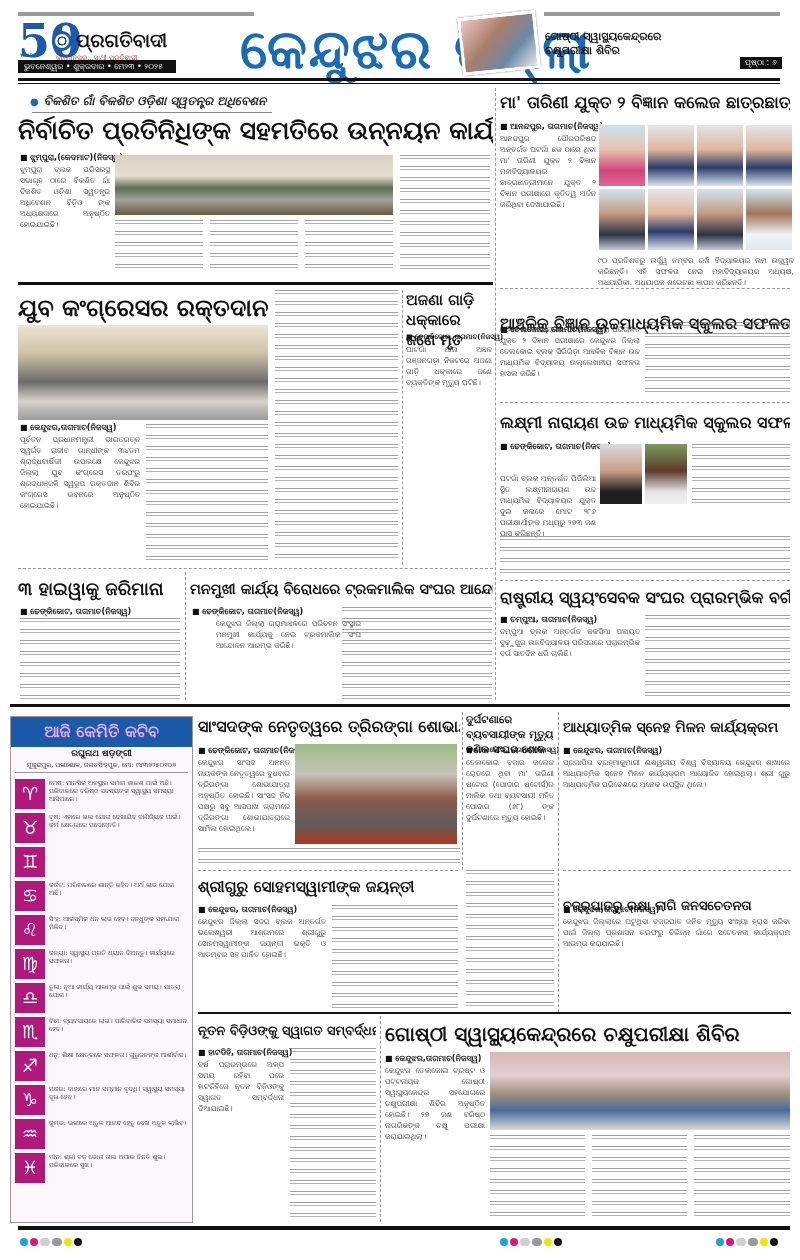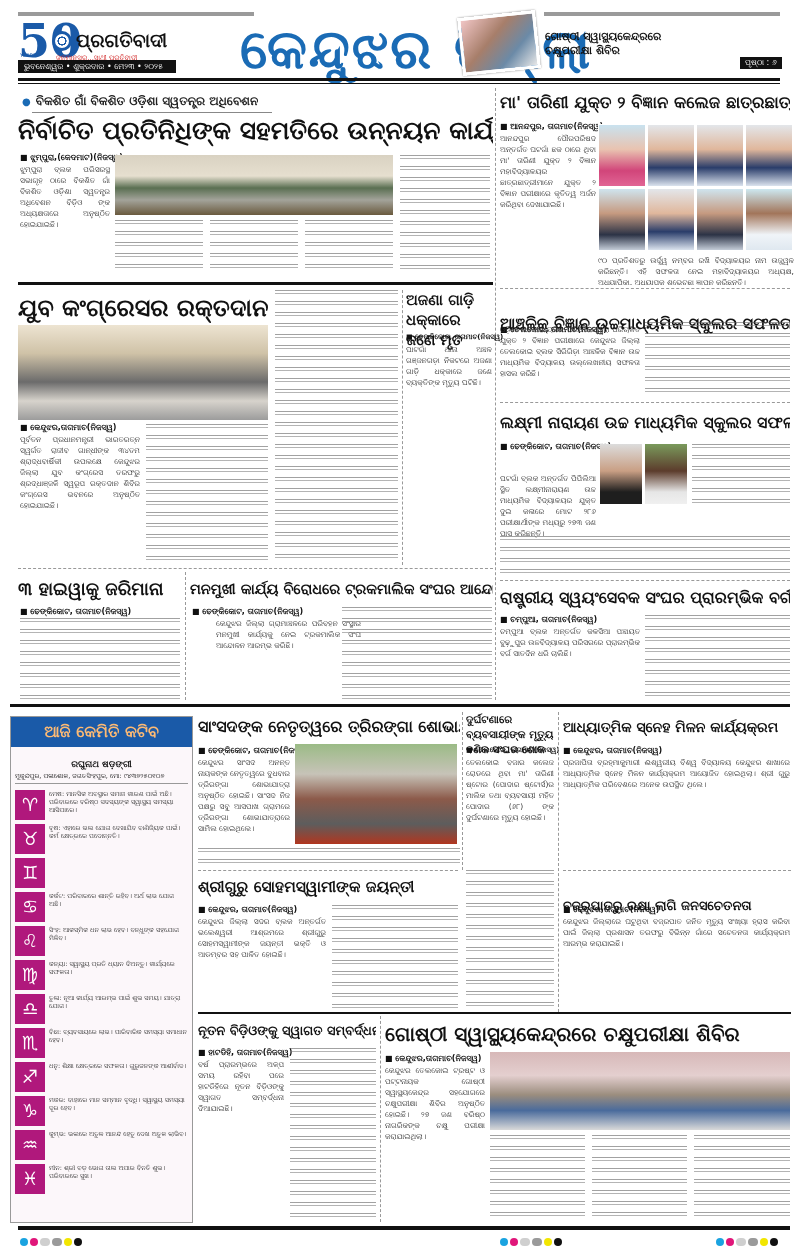--- a/index.html
+++ b/index.html
@@ -31,23 +31,23 @@
   .photo { background: #888; overflow: hidden; }
   .photo-meeting { background: linear-gradient(180deg, #d9d2c2 0%, #e6dfcf 35%, #5a6f52 55%, #a3a39a 75%, #6a5a3e 100%); }
   .photo-blood { background: linear-gradient(180deg, #ede4d2 0%, #cfc2a7 30%, #6b6b6b 60%, #d7d3cc 80%, #9c9c9c 100%); }
   .photo-rally { background: linear-gradient(180deg, #9bbb86 0%, #c7c3b8 30%, #8c5a4a 55%, #5d5d5d 80%, #b1361f 100%); }
   .photo-eye { background: linear-gradient(180deg, #d7b8b8 0%, #e4cfcf 30%, #9b8d7e 55%, #4a6b9c 75%, #d9d9d9 100%); }
   .student { position: absolute; border: 1px solid #fff; }
   .st-a { background: linear-gradient(180deg, #c9e2ef 0%, #e9c3b0 40%, #d1457a 75%, #e16595 100%); }
   .st-b { background: linear-gradient(180deg, #e3e6ea 0%, #e0b79c 40%, #2a3d6a 70%, #dbe3ee 100%); }
   .st-c { background: linear-gradient(180deg, #cfe4ee 0%, #c69a80 40%, #2c3346 75%, #c4ccd8 100%); }
   .horoscope-box { left: 10px; top: 716px; width: 183px; height: 507px; border: 1px solid #999; background: #fcf7fa; }
-  .horo-header { background: #1a5aa8; color: #fdba74; font-size: 16px; font-weight: bold; text-align: center; height: 30px; line-height: 30px; }
-  .horo-author { text-align: center; font-size: 9px; font-weight: bold; margin-top: 12px; }
-  .horo-addr { font-size: 6.5px; border-bottom: 1px solid #999; padding-bottom: 3px; margin: 2px 4px 0; }
+  .horo-header { background: #1a5aa8; color: #f0abfc; font-size: 16px; font-weight: bold; text-align: center; height: 30px; line-height: 30px; }
+  .horo-author { text-align: center; font-size: 9px; font-weight: bold; margin-top: 1px; }
+  .horo-addr { text-align: center; font-size: 6.5px; border-bottom: 1px solid #999; padding-bottom: 3px; margin: 2px 4px 0; }
   .sign-row { display: flex; gap: 4px; padding: 2px 4px; height: 34px; }
   .sign-icon { width: 30px; height: 30px; background: #b0187c; color: #fff; font-size: 18px; line-height: 30px; text-align: center; flex-shrink: 0; }
   .sign-text { font-size: 6.5px; line-height: 8px; color: #333; overflow: hidden; flex: 1; }
   .regmarks { display: flex; gap: 2px; align-items: center; }
   .rm { width: 8px; height: 8px; border-radius: 50%; }
   .rm.pill { width: 10px; border-radius: 4px; }
 </style>
 </head>
 <body>
 
@@ -65,21 +65,21 @@
 
 <div class="abs page-title">କେନ୍ଦୁଝର ଜିଲ୍ଲା</div>
 
 <div class="abs teaser-photo"></div>
 <div class="abs teaser-text">ଗୋଷ୍ଠୀ ସ୍ୱାସ୍ଥ୍ୟକେନ୍ଦ୍ରରେ ଚକ୍ଷୁପରୀକ୍ଷା ଶିବିର</div>
 <div class="abs page-num">ପୃଷ୍ଠା : ୬</div>
 
 <div class="abs rule-thick" style="left:18px;top:78px;width:762px;"></div>
 <div class="abs rule-thin" style="left:18px;top:83px;width:762px;"></div>
 
-<div class="abs kicker" style="left:22px;top:94px;">ବିକଶିତ ଗାଁ ବିକଶିତ ଓଡ଼ିଶା ସ୍ୱତନ୍ତ୍ର ଅଧିବେଶନ</div>
+<div class="abs kicker" style="left:30px;top:94px;font-style:italic;">ବିକଶିତ ଗାଁ ବିକଶିତ ଓଡ଼ିଶା ସ୍ୱତନ୍ତ୍ର ଅଧିବେଶନ</div>
 <div class="abs rule-thin" style="left:32px;top:112px;width:240px;background:#888;"></div>
 <a class="abs headline" style="left:18px;top:113px;width:475px;font-size:25px;line-height:36px;">ନିର୍ବାଚିତ ପ୍ରତିନିଧିଙ୍କ ସହମତିରେ ଉନ୍ନୟନ କାର୍ଯ୍ୟ କରିବାକୁ ପରାମର୍ଶ</a>
 <div class="abs dateline-sm" style="left:20px;top:153px;">ଝୁମ୍ପୁରା,(କେଦମାଟ)(ନିଜସ୍ୱ)</div>
 <div class="abs body-text" style="left:20px;top:164px;width:90px;height:110px;">ଝୁମ୍ପୁରା ବ୍ଲକ ପରିସରସ୍ଥ ସଭାଗୃହ ଠାରେ ବିକଶିତ ଗାଁ ବିକଶିତ ଓଡ଼ିଶା ସ୍ୱତନ୍ତ୍ର ଅଧିବେଶନ ବିଡ଼ିଓ ଙ୍କ ଅଧ୍ୟକ୍ଷତାରେ ଅନୁଷ୍ଠିତ ହୋଇଯାଇଛି।</div>
 <div class="abs photo photo-meeting" style="left:115px;top:155px;width:278px;height:60px;"></div>
 <div class="abs body-text lines" style="left:115px;top:220px;width:88px;height:55px;"></div>
 <div class="abs body-text lines" style="left:210px;top:220px;width:88px;height:55px;"></div>
 <div class="abs body-text lines" style="left:305px;top:220px;width:88px;height:55px;"></div>
 <div class="abs body-text lines" style="left:400px;top:155px;width:90px;height:120px;"></div>
 

